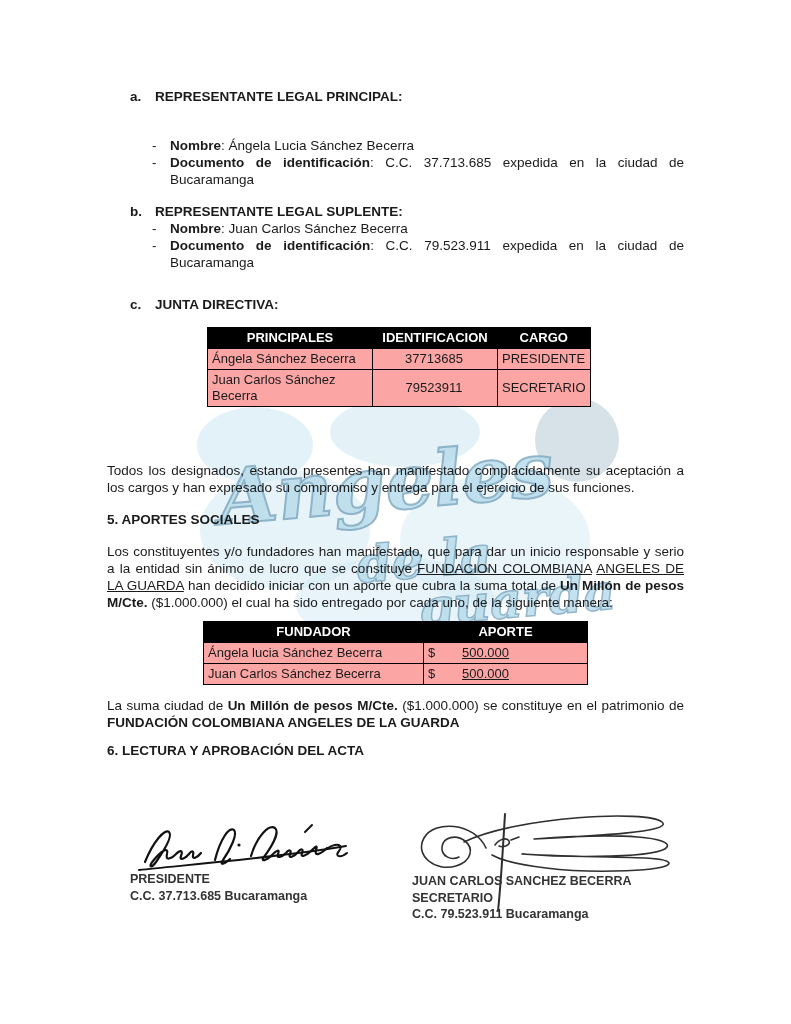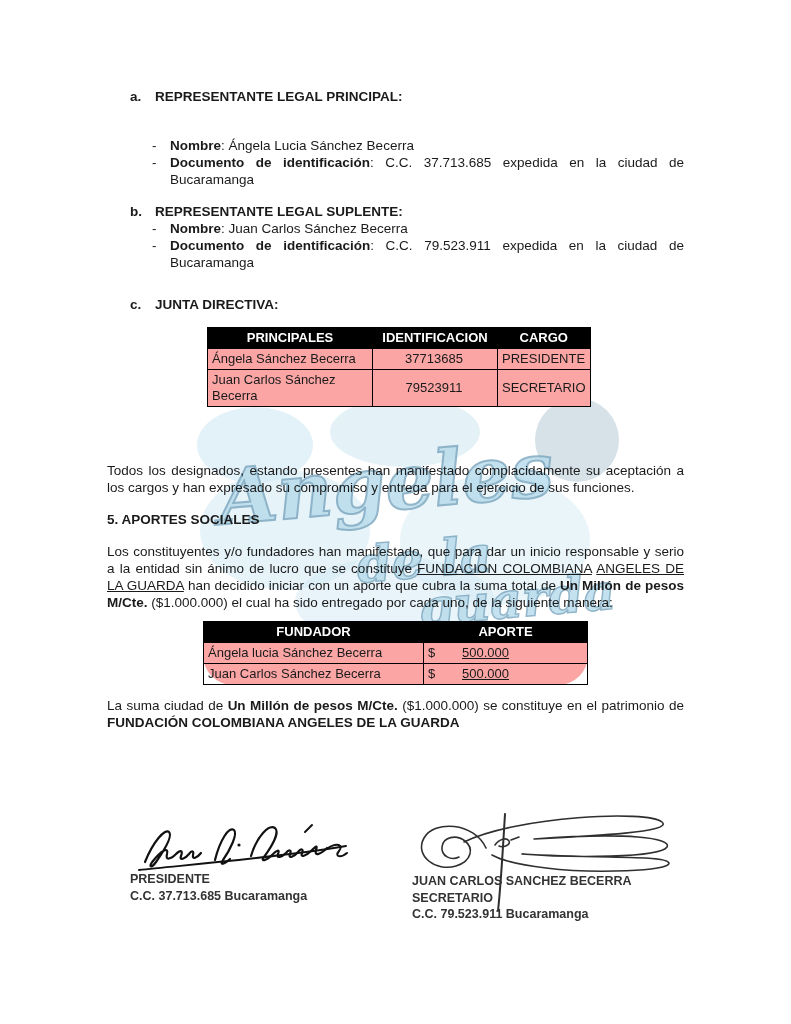--- a/index.html
+++ b/index.html
@@ -120,21 +120,21 @@
       </tr>
     </tbody>
   </table>
 
   <div class="abs p" style="top:462px;">Todos los designados, estando presentes han manifestado complacidamente su aceptación a los cargos y han expresado su compromiso y entrega para el ejercicio de sus funciones.</div>
 
   <div class="abs h" style="top:511px;">5. APORTES SOCIALES</div>
 
   <div class="abs p" style="top:543px;"><span>Los constituyentes y/o fundadores han manifestado, que para dar un inicio responsable y serio a la entidad sin ánimo de lucro que se constituye </span><span class="u">FUNDACION COLOMBIANA</span><span> </span><span class="u">ANGELES DE LA GUARDA</span><span> han decidido iniciar con un aporte que cubra la suma total de </span><b>Un Millón de pesos M/Cte.</b><span> ($1.000.000) el cual ha sido entregado por cada uno, de la siguiente manera:</span></div>
 
-  <table class="abs doc-t" style="left:203px;top:621px;border-radius:30px;">
+  <table class="abs doc-t" style="left:203px;top:621px;">
     <colgroup>
         <col style="width:220px">
         <col style="width:164px">
       </colgroup>
     <thead>
       <tr>
         <th>FUNDADOR</th>
         <th>APORTE</th>
       </tr>
     </thead>
@@ -155,20 +155,21 @@
               <span class="cur">$</span>
               <span class="amt">500.000</span>
             </div>
         </td>
       </tr>
     </tbody>
   </table>
 
   <div class="abs p" style="top:697px;"><span>La suma ciudad de </span><b>Un Millón de pesos M/Cte.</b><span> ($1.000.000) se constituye en el patrimonio de </span><b>FUNDACIÓN COLOMBIANA ANGELES DE LA GUARDA</b></div>
 
+  <div class="abs h" style="top:742px;">6. LECTURA Y APROBACIÓN DEL ACTA</div>
 
 
   <svg class="abs" style="left:135px;top:818px;" width="215" height="58" viewBox="0 0 215 58" fill="none" stroke="#111111" stroke-linecap="round" stroke-linejoin="round">
     <path stroke-width="2.2" d="M10,44 C18,24 30,10 34,14 C38,18 28,34 21,44 C16,51 13,49 18,43 C26,33 34,28 32,36 C30,43 36,41 41,36 C46,31 48,33 46,38 C44,43 50,41 54,36 C57,32 59,33 58,37 C57,42 62,40 66,35"></path>
     <path stroke-width="2.2" d="M80,42 C85,22 94,8 99,12 C103,16 95,32 88,42 C84,48 90,46 95,41"></path>
     <circle cx="104" cy="27" r="1.6" fill="#111111" stroke="none"></circle>
     <path stroke-width="2.2" d="M116,38 C122,18 134,6 140,10 C145,14 137,28 129,39 C125,44 131,43 137,37 C142,32 145,31 143,36 C141,41 147,39 151,35 C154,31 157,32 155,36 C153,41 159,39 163,34 C166,30 169,31 167,35 C165,40 171,38 176,33 C180,29 183,26 181,32 C179,39 186,36 192,30"></path>
     <path stroke-width="2" d="M170,14 L177,7"></path>
     <path stroke-width="2" d="M4,52 C50,47 140,40 211,28"></path>
     <path stroke-width="2" d="M193,30 C202,24 209,27 204,33 C199,39 206,40 212,35"></path>

